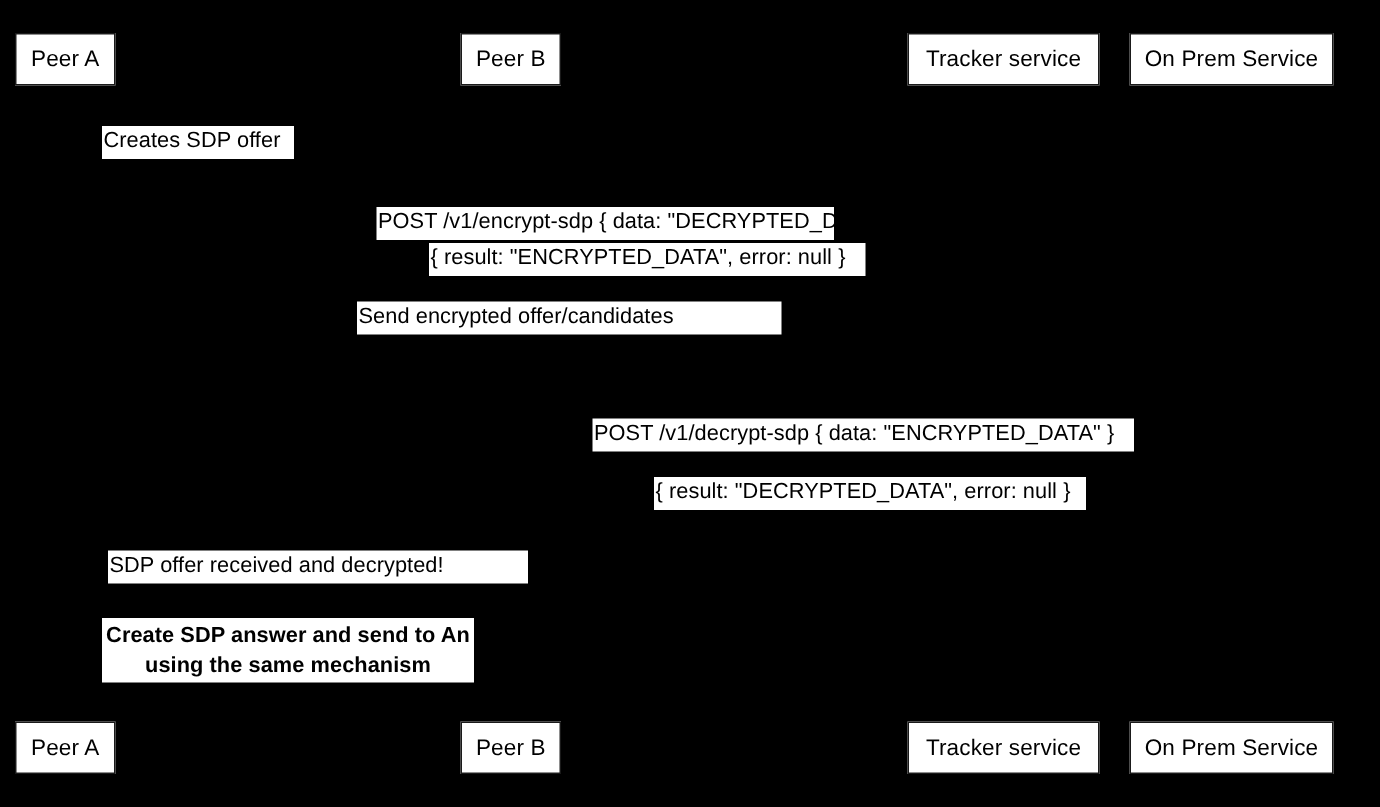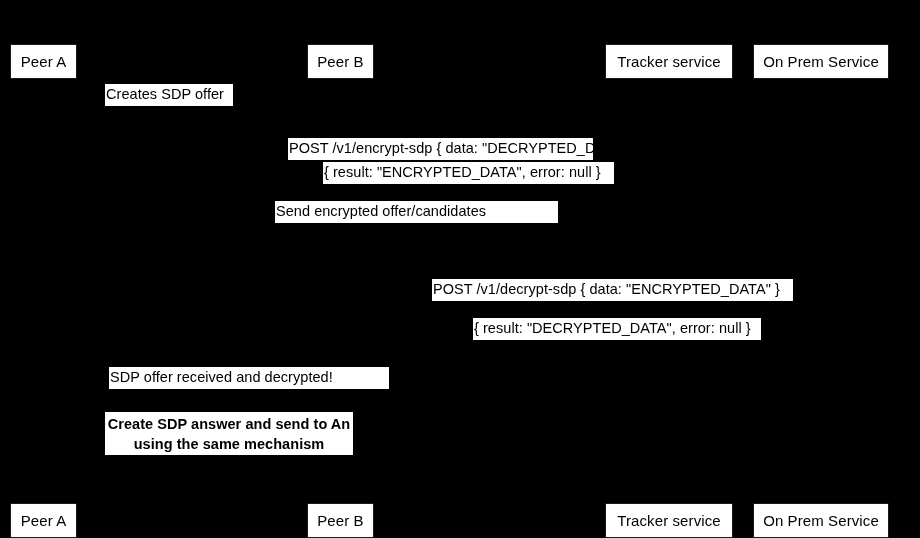--- a/index.html
+++ b/index.html
@@ -25,21 +25,20 @@
     border: 1px solid #1a1a1a;
     box-sizing: border-box;
     color: #000000;
     font-size: 15px;
     line-height: 1;
     display: flex;
     align-items: center;
     justify-content: center;
     white-space: nowrap;
     letter-spacing: 0.1px;
-    margin-top: 22px;
   }
   
   .lifeline {
     position: absolute;
     width: 1px;
     background: #000000;
     top: 57px;
     bottom: 57px;
   }
   
@@ -52,21 +51,20 @@
   .msg-label {
     position: absolute;
     background: #ffffff;
     color: #000000;
     font-size: 14.5px;
     line-height: 19px;
     white-space: nowrap;
     padding: 1px 1px 2px 1px;
     box-sizing: border-box;
     letter-spacing: 0.05px;
-    margin-left: 37px;
   }
   .msg-label.two-line {
     white-space: normal;
     text-align: center;
     line-height: 20px;
   }
 </style>
 </head>
 <body>
 

